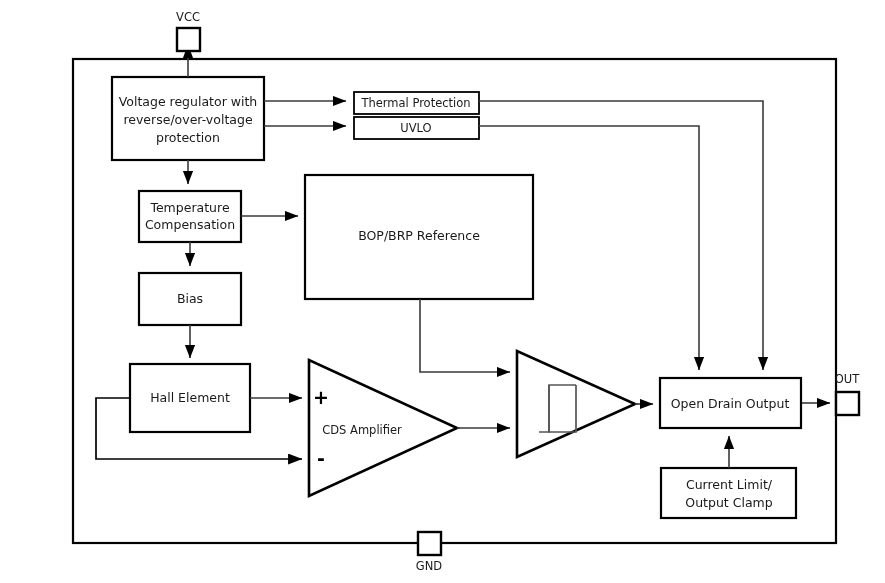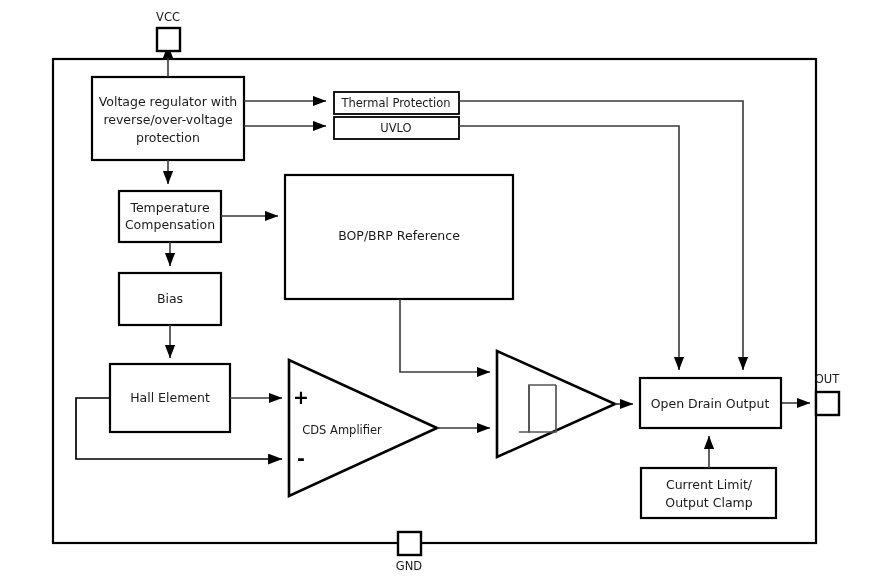--- a/index.html
+++ b/index.html
@@ -10,20 +10,21 @@
   body {
     width: 885px;
     height: 583px;
     font-family: "DejaVu Sans", "Liberation Sans", sans-serif;
     overflow: hidden;
   }
   #diagram-root {
     position: relative;
     width: 783px;
     height: 583px;
+    margin-left: 20px;
   }
   svg#schematic {
     display: block;
     width: 885px;
     height: 583px;
   }
   .die-border {
     fill: none;
     stroke: #000000;
     stroke-width: 2.2;

